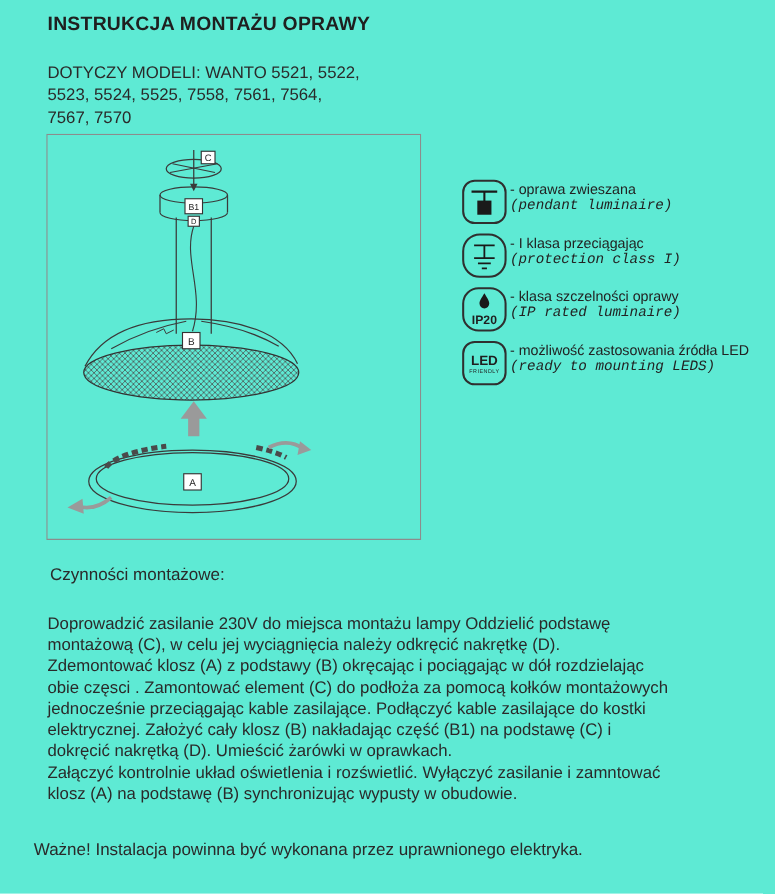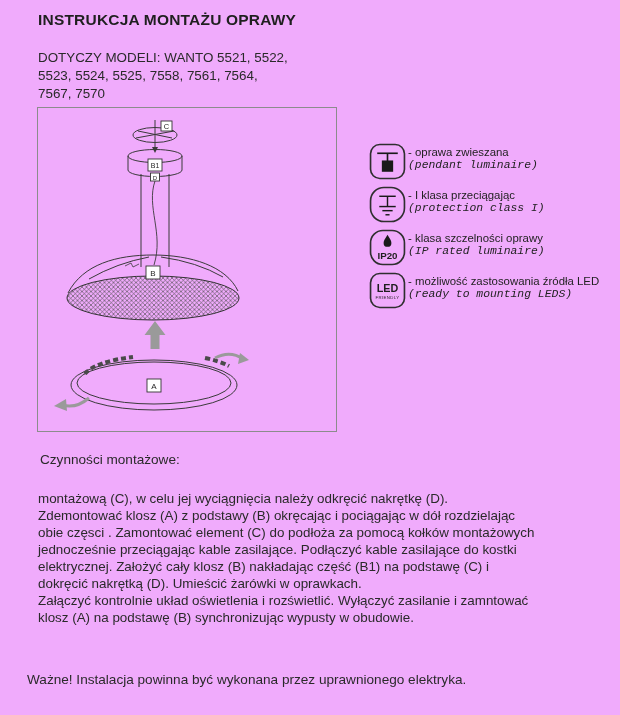--- a/index.html
+++ b/index.html
@@ -1,17 +1,17 @@
 <!DOCTYPE html>
 <html><head>
 <meta charset="utf-8">
 <style>
   html,body{margin:0;padding:0;background:#ffffff;}
   .page{
-    position:relative;width:620px;height:715px;background:#f0abfc;overflow:hidden;
+    position:relative;width:620px;height:715px;background:#5eead4;overflow:hidden;
     font-family:"Liberation Sans",sans-serif;color:#262626;
   }
   
   .header{position:absolute;left:38px;top:11px;}
   .title{font-size:15.5px;font-weight:bold;letter-spacing:.2px;color:#1f1f1f;}
   .models div{font-size:13.4px;line-height:18px;color:#2a2a2a;}
   .models{margin-top:20px;}
   
   .diagram{position:absolute;left:37px;top:107px;}
   svg text{font-family:"Liberation Sans",sans-serif;fill:#1f1f1f;}
@@ -174,20 +174,21 @@
         <div class="en">(ready to mounting LEDS)</div>
       </div>
     </div>
 
 
   </div>
 
   <div class="inst-heading">Czynności montażowe:</div>
 
   <div class="inst-body">
+    <div>Doprowadzić zasilanie 230V do miejsca montażu lampy Oddzielić podstawę</div>
     <div>montażową (C), w celu jej wyciągnięcia należy odkręcić nakrętkę (D).</div>
     <div>Zdemontować klosz (A) z podstawy (B) okręcając i pociągając w dół rozdzielając</div>
     <div>obie częsci . Zamontować element (C) do podłoża za pomocą kołków montażowych</div>
     <div>jednocześnie przeciągając kable zasilające. Podłączyć kable zasilające do kostki</div>
     <div>elektrycznej. Założyć cały klosz (B) nakładając część (B1) na podstawę (C) i</div>
     <div>dokręcić nakrętką (D). Umieścić żarówki w oprawkach.</div>
     <div>Załączyć kontrolnie układ oświetlenia i rozświetlić. Wyłączyć zasilanie i zamntować</div>
     <div>klosz (A) na podstawę (B) synchronizując wypusty w obudowie.</div>
   </div>
 

